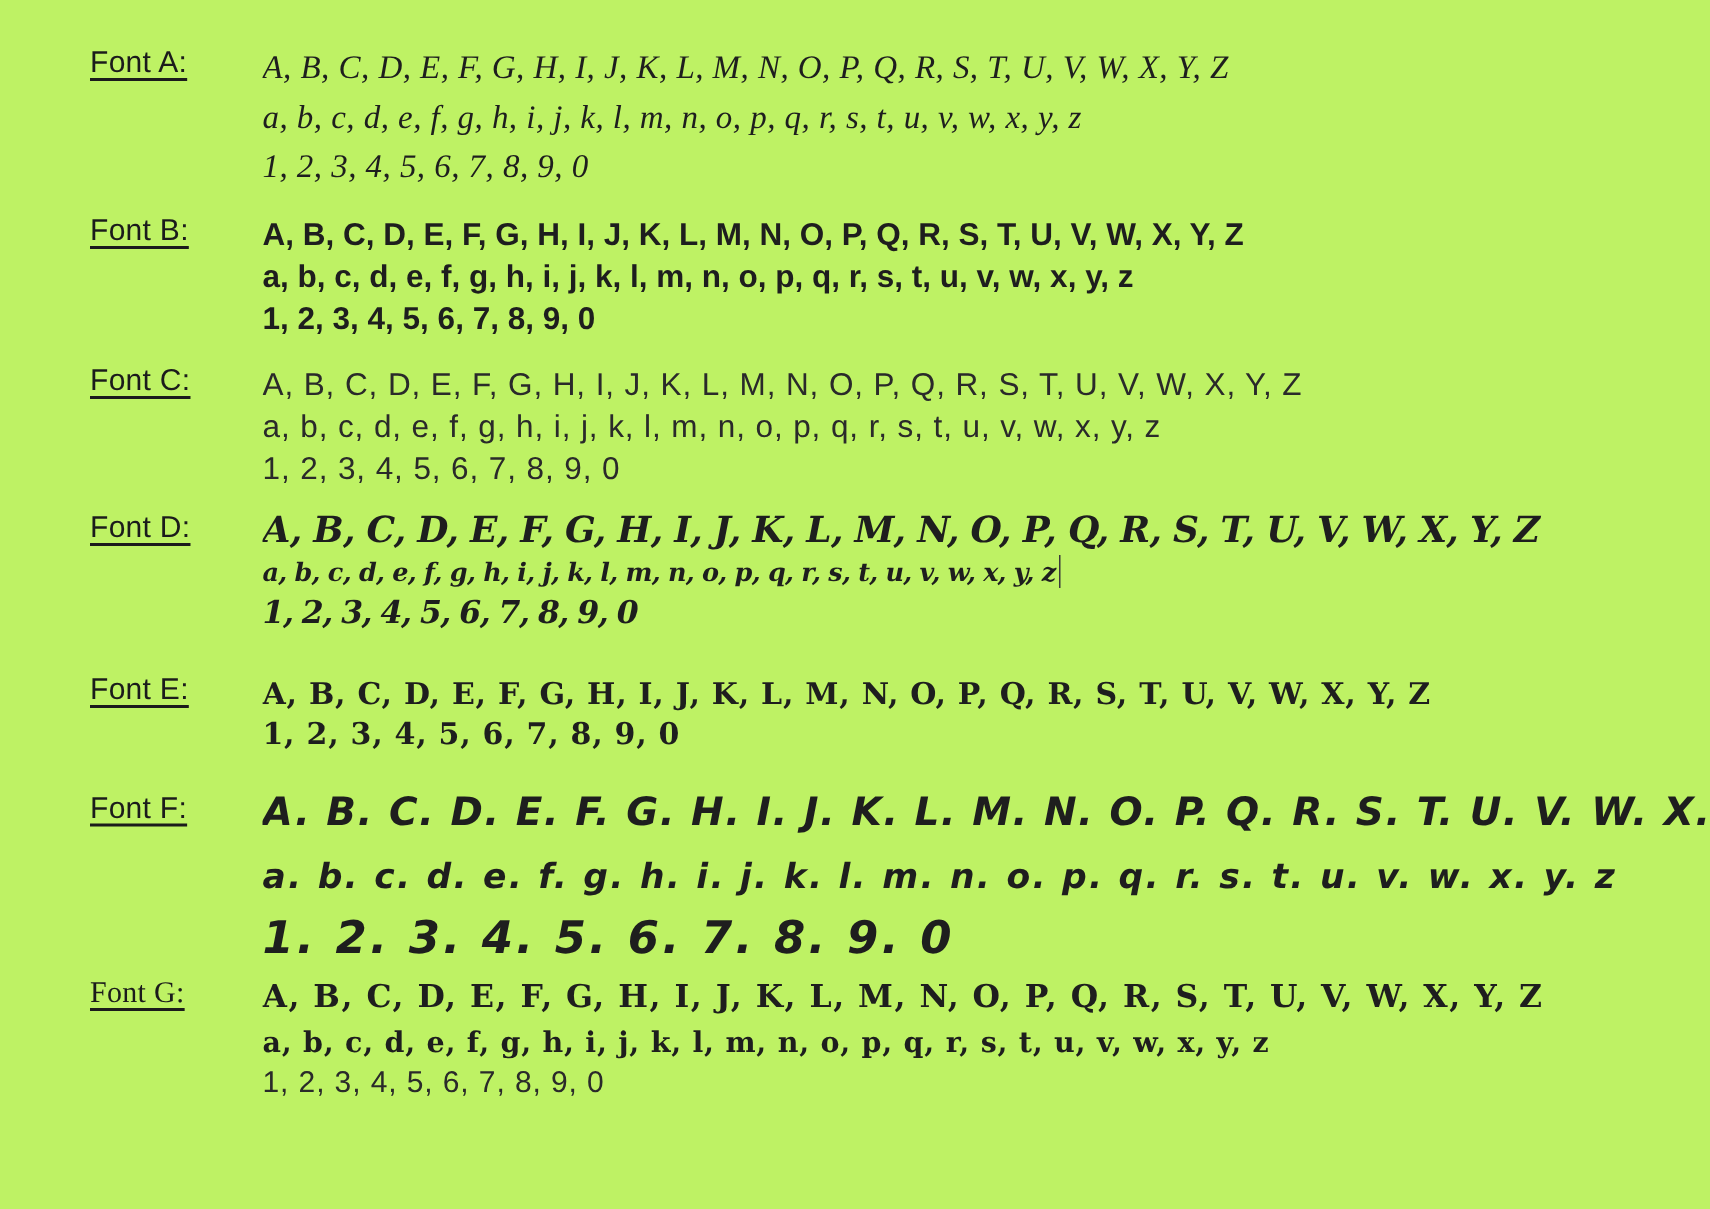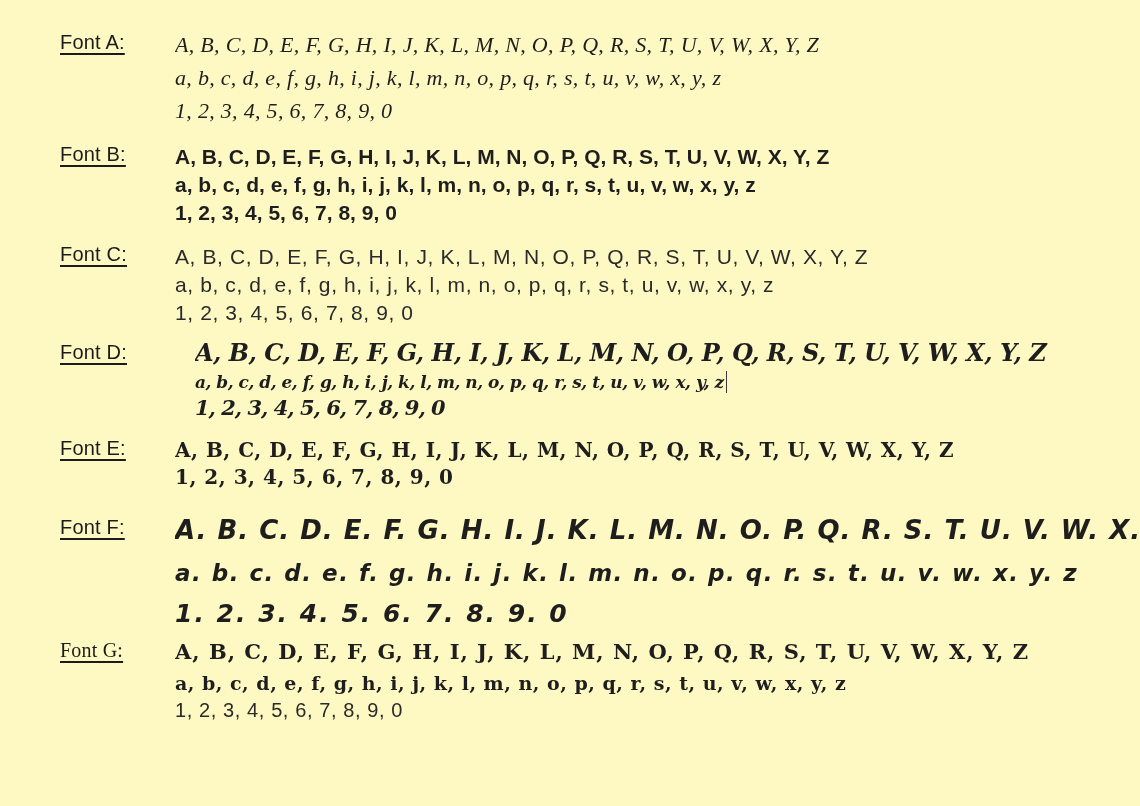--- a/index.html
+++ b/index.html
@@ -1,19 +1,19 @@
 <!DOCTYPE html>
 <html><head>
 <meta charset="utf-8">
 <style>
   * { margin: 0; padding: 0; box-sizing: border-box; }
   html, body { background: #ffffff; }
   .page {
     width: 1140px; height: 806px;
-    background: #fef9c3; color: #1c1c1c;
+    background: #bef264; color: #1c1c1c;
     padding: 28px 0 0 60px;
     overflow: hidden;
     font-family: "Liberation Sans", sans-serif;
   }
   .font-block { display: flex; align-items: flex-start; }
   .label-col { width: 115px; flex: 0 0 115px; }
   .label {
     font-size: 20px; color: #1b1b1b;
     text-decoration: underline;
     text-underline-offset: 4px;
@@ -32,38 +32,38 @@
 
   
   .font-b { margin-bottom: 16px; }
   .font-b .row { font-family: "Liberation Sans", sans-serif; font-weight: bold; font-size: 21px; line-height: 28px; }
 
   
   .font-c { margin-bottom: 10px; }
   .font-c .row { font-family: "Liberation Sans", sans-serif; font-size: 21px; line-height: 28px; letter-spacing: 0.6px; color: #2a2a2a; }
 
   
-  .font-d { margin-bottom: 16px; gap: 20px; }
+  .font-d { margin-bottom: 28px; }
   .font-d .label-col { padding-top: 4px; }
   .font-d .row { font-family: "DejaVu Serif", serif; font-weight: bold; font-style: italic; }
   .font-d .row-upper { font-size: 24px; line-height: 32px; letter-spacing: -0.5px; }
   .font-d .row-lower { font-size: 17px; line-height: 26px; letter-spacing: -0.5px; }
   .font-d .row-num   { font-size: 21px; line-height: 26px; letter-spacing: -1px; }
 
   
   .font-e { margin-bottom: 17px; }
   .font-e .row { font-family: "DejaVu Serif", serif; font-weight: bold; font-size: 20px; line-height: 27px; letter-spacing: 0.5px; }
 
   
   .font-f { }
   .font-f .label-col { padding-top: 8px; }
   .font-f .row { font-family: "DejaVu Sans", sans-serif; font-style: italic; font-weight: 600; }
   .font-f .row-upper { font-size: 26px; line-height: 44px; letter-spacing: 1px; }
   .font-f .row-lower { font-size: 23px; line-height: 42px; letter-spacing: 1.5px; }
-  .font-f .row-num   { font-size: 25px; line-height: 40px; letter-spacing: 2px; }
+  .font-f .row-num   { font-size: 30px; line-height: 40px; letter-spacing: 2px; }
 
   
   .font-g .label-col { padding-top: 5px; font-family: Liberation Serif, serif; }
   .font-g .row-upper { font-family: "DejaVu Serif", serif; font-weight: bold; font-size: 21px; line-height: 35px; letter-spacing: 1px; }
   .font-g .row-lower { font-family: "DejaVu Serif", serif; font-weight: bold; font-size: 19px; line-height: 28px; letter-spacing: 0.5px; }
   .font-g .row-num   { font-family: "Liberation Sans", sans-serif; font-size: 20px; line-height: 27px; letter-spacing: 0.6px; color: #2a2a2a; }
 
   
   .caret {
     display: inline-block;

